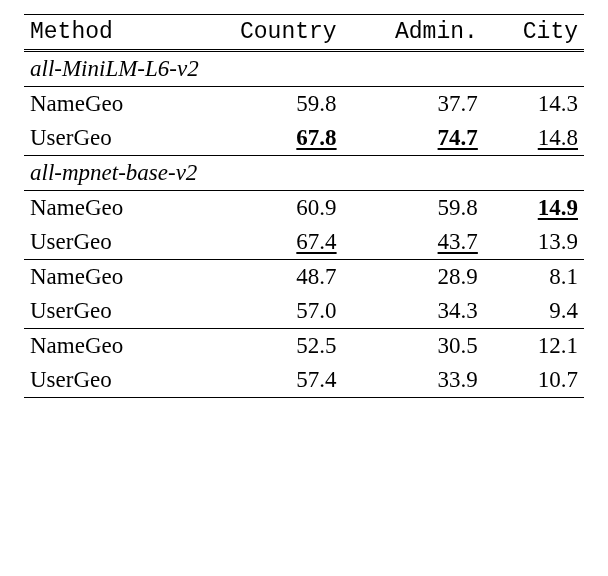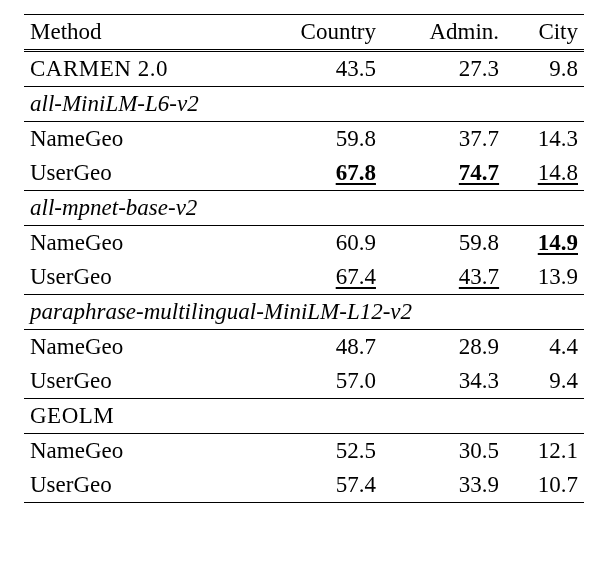--- a/index.html
+++ b/index.html
@@ -33,20 +33,21 @@
   }
   td.left {
     text-align: left;
   }
   td.num {
     text-align: right;
     font-variant-numeric: lining-nums;
   }
   .dbl-top {
     border-top: 1px solid #000;
+    font-family: Liberation Mono, monospace;
   }
   .dbl-bot {
     border-bottom: 3px double #000;
   }
   .rule {
     border-bottom: 1px solid #000;
   }
   .sc {
     font-variant: small-caps;
     letter-spacing: 0.5px;
@@ -71,28 +72,20 @@
     <thead>
       <tr class="dbl-top">
         <th class="left dbl-bot">Method</th>
         <th class="dbl-bot">Country</th>
         <th class="dbl-bot">Admin.</th>
         <th class="dbl-bot">City</th>
       </tr>
     </thead>
     <tbody>
 
-      <tr class="rule">
-        <td class="left">
-          <span class="sc">CARMEN 2.0</span>
-        </td>
-        <td class="num">43.5</td>
-        <td class="num">27.3</td>
-        <td class="num">9.8</td>
-      </tr>
 
       <tr class="rule">
         <td class="left it" colspan="4">all-MiniLM-L6-v2</td>
       </tr>
       <tr>
         <td class="left">NameGeo</td>
         <td class="num">59.8</td>
         <td class="num">37.7</td>
         <td class="num">14.3</td>
       </tr>
@@ -112,41 +105,33 @@
         <td class="num">59.8</td>
         <td class="num"><span class="b u">14.9</span></td>
       </tr>
       <tr class="rule">
         <td class="left">UserGeo</td>
         <td class="num"><span class="u">67.4</span></td>
         <td class="num"><span class="u">43.7</span></td>
         <td class="num">13.9</td>
       </tr>
 
-      <tr class="rule">
-        <td class="left it" colspan="4">paraphrase-multilingual-MiniLM-L12-v2</td>
-      </tr>
       <tr>
         <td class="left">NameGeo</td>
         <td class="num">48.7</td>
         <td class="num">28.9</td>
-        <td class="num">4.4</td>
+        <td class="num">8.1</td>
       </tr>
       <tr class="rule">
         <td class="left">UserGeo</td>
         <td class="num">57.0</td>
         <td class="num">34.3</td>
         <td class="num">9.4</td>
       </tr>
 
-      <tr class="rule">
-        <td class="left" colspan="4">
-          <span class="sc">GEOLM</span>
-        </td>
-      </tr>
       <tr>
         <td class="left">NameGeo</td>
         <td class="num">52.5</td>
         <td class="num">30.5</td>
         <td class="num">12.1</td>
       </tr>
       <tr class="rule">
         <td class="left">UserGeo</td>
         <td class="num">57.4</td>
         <td class="num">33.9</td>

